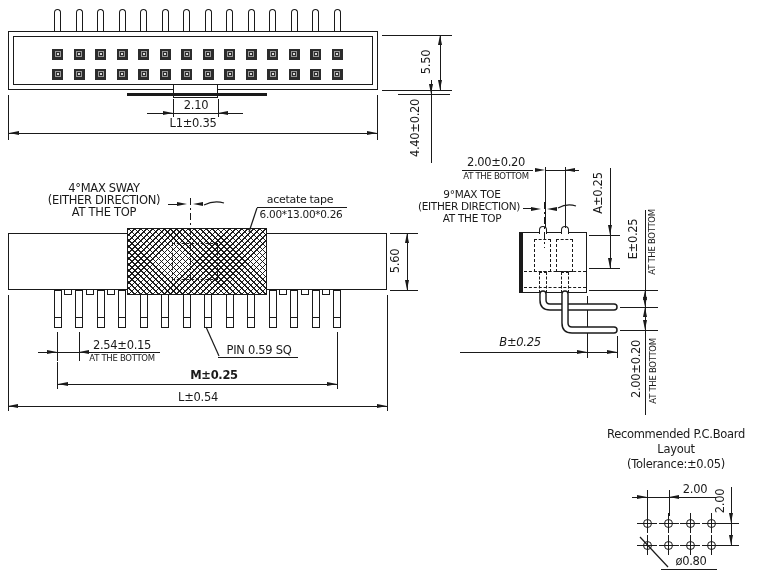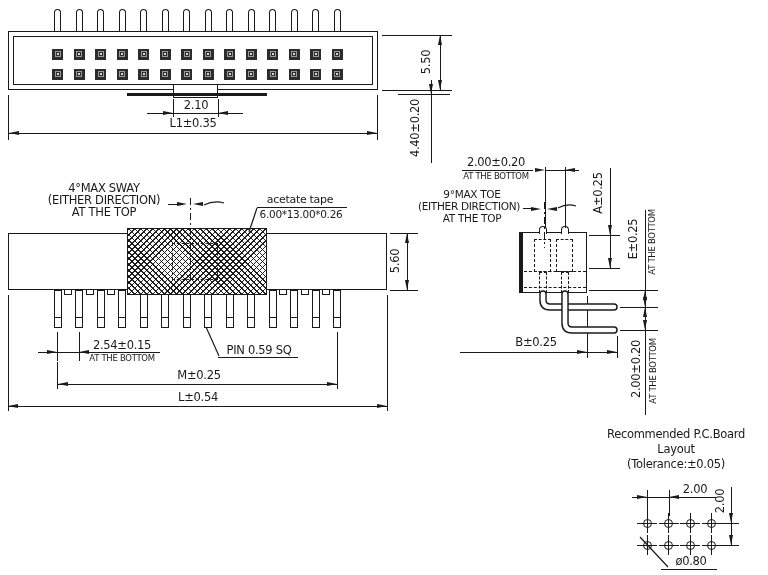--- a/index.html
+++ b/index.html
@@ -213,21 +213,21 @@
   <div class="txt sml" style="left:78px;top:354px;width:88px;">AT THE BOTTOM</div>
 
   <div class="txt" style="left:218px;top:344px;width:82px;">PIN 0.59 SQ</div>
   <div class="ln" style="left:218px;top:357px;width:80px;height:1px;"></div>
 
   <div class="ln" style="left:57px;top:362px;width:1px;height:27px;"></div>
   <div class="ln" style="left:337px;top:332px;width:1px;height:57px;"></div>
   <div class="ln" style="left:57px;top:384px;width:280px;height:1px;"></div>
   <div class="aw l" style="left:58px;top:382px;"></div>
   <div class="aw r" style="left:327px;top:382px;"></div>
-  <div class="txt" style="left:156px;top:369px;width:86px;">M±0.25</div>
+  <div class="txt" style="left:171px;top:369px;width:86px;font-weight:bold;">M±0.25</div>
 
   <div class="ln" style="left:8px;top:295px;width:1px;height:116px;"></div>
   <div class="ln" style="left:387px;top:295px;width:1px;height:116px;"></div>
   <div class="ln" style="left:8px;top:406px;width:379px;height:1px;"></div>
   <div class="aw l" style="left:8px;top:403.5px;"></div>
   <div class="aw r" style="left:377px;top:403.5px;"></div>
   <div class="txt" style="left:153px;top:391px;width:90px;">L±0.54</div>
 
   <div class="ln" style="left:519px;top:232px;width:4px;height:61px;"></div>
   <div class="box" style="left:522px;top:232px;width:65px;height:61px;"></div>
@@ -276,21 +276,21 @@
   <div class="vtext" style="left:633px;top:239px;">E±0.25</div>
   <div class="vtext sml" style="left:652px;top:242px;">AT THE BOTTOM</div>
   <div class="vtext" style="left:636px;top:369px;">2.00±0.20</div>
   <div class="vtext sml" style="left:653px;top:371px;">AT THE BOTTOM</div>
 
   <div class="ln" style="left:587px;top:296px;width:1px;height:62px;"></div>
   <div class="ln" style="left:617px;top:336px;width:1px;height:22px;"></div>
   <div class="ln" style="left:460px;top:352px;width:157px;height:1px;"></div>
   <div class="aw r" style="left:577px;top:350px;"></div>
   <div class="aw r" style="left:607px;top:350px;"></div>
-  <div class="txt" style="left:500px;top:336px;width:72px;">B±0.25</div>
+  <div class="txt" style="left:484px;top:336px;width:72px;font-style:italic;">B±0.25</div>
 
   <div class="txt" style="left:578px;top:428px;width:196px;">Recommended P.C.Board</div>
   <div class="txt" style="left:578px;top:443px;width:196px;">Layout</div>
   <div class="txt" style="left:578px;top:458px;width:196px;">(Tolerance:±0.05)</div>
   <div class="abs" id="pcb-holes">
       <div class="hole" style="left: 637px; top: 513px;">
         <div class="hc"></div>
       </div>
       <div class="hole" style="left: 658.5px; top: 513px;">
         <div class="hc"></div>

